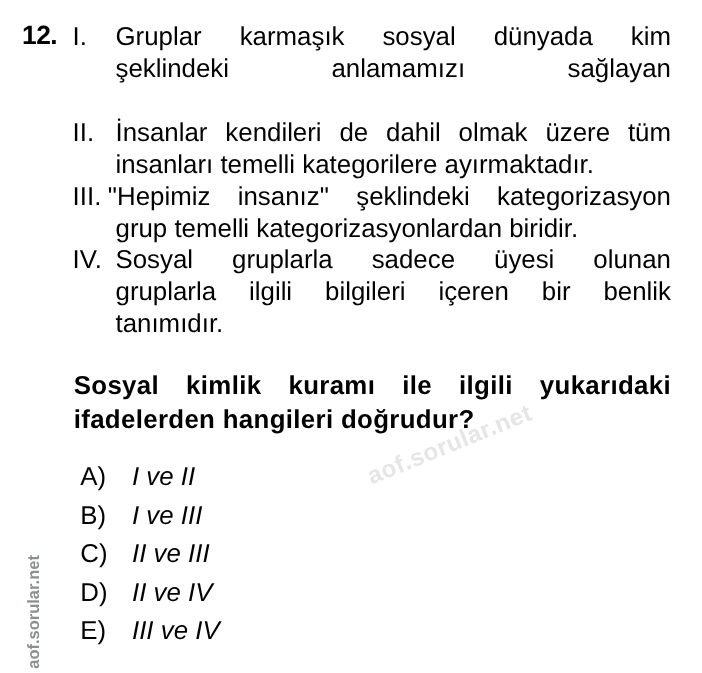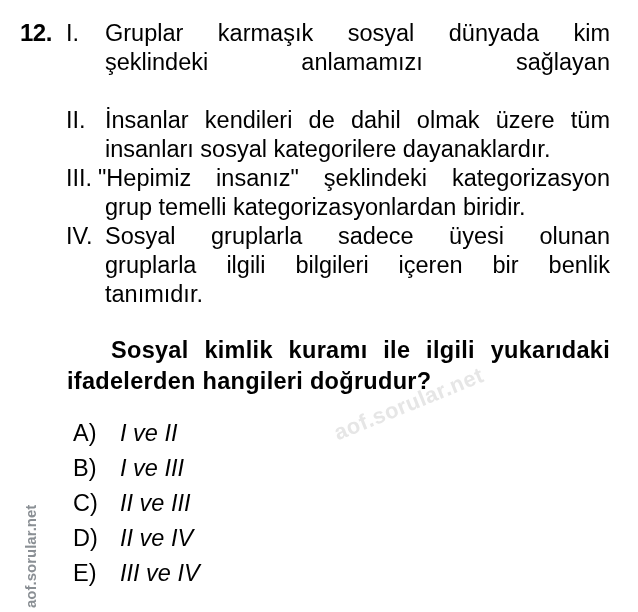--- a/index.html
+++ b/index.html
@@ -42,21 +42,21 @@
   <div class="text">
     <div style="text-align:justify;text-align-last:justify;">Gruplar karmaşık sosyal dünyada kim</div>
     <div style="text-align:justify;text-align-last:justify;">şeklindeki anlamamızı sağlayan</div>
   </div>
 </div>
 
 <div class="item" style="top:106px;">
   <span class="roman">II.</span>
   <div class="text">
     <div style="text-align:justify;text-align-last:justify;">İnsanlar kendileri de dahil olmak üzere tüm</div>
-    <div>insanları sosyal kategorilere dayanaklardır.</div>
+    <div>insanları temelli kategorilere ayırmaktadır.</div>
   </div>
 </div>
 
 <div class="item" style="top:164px;">
   <span class="roman">III.</span>
   <div class="text" style="margin-left:0;">
     <div style="text-align:justify;text-align-last:justify;padding-left:32px;">"Hepimiz insanız" şeklindeki kategorizasyon</div>
     <div style="padding-left:39px;">grup temelli kategorizasyonlardan biridir.</div>
   </div>
 </div>
@@ -64,21 +64,21 @@
 <div class="item" style="top:222px;">
   <span class="roman">IV.</span>
   <div class="text">
     <div style="text-align:justify;text-align-last:justify;">Sosyal gruplarla sadece üyesi olunan</div>
     <div style="text-align:justify;text-align-last:justify;">gruplarla ilgili bilgileri içeren bir benlik</div>
     <div>tanımıdır.</div>
   </div>
 </div>
 
 <div class="question">
-  <div style="text-align:justify;text-align-last:justify;margin-left:44px;">Sosyal kimlik kuramı ile ilgili yukarıdaki</div>
+  <div style="text-align:justify;text-align-last:justify;">Sosyal kimlik kuramı ile ilgili yukarıdaki</div>
   <div>ifadelerden hangileri doğrudur?</div>
 </div>
 
 <div class="options">
   <div class="option">
     <span class="letter">A)</span>
     <span class="val">I ve II</span>
   </div>
   <div class="option">
     <span class="letter">B)</span>

